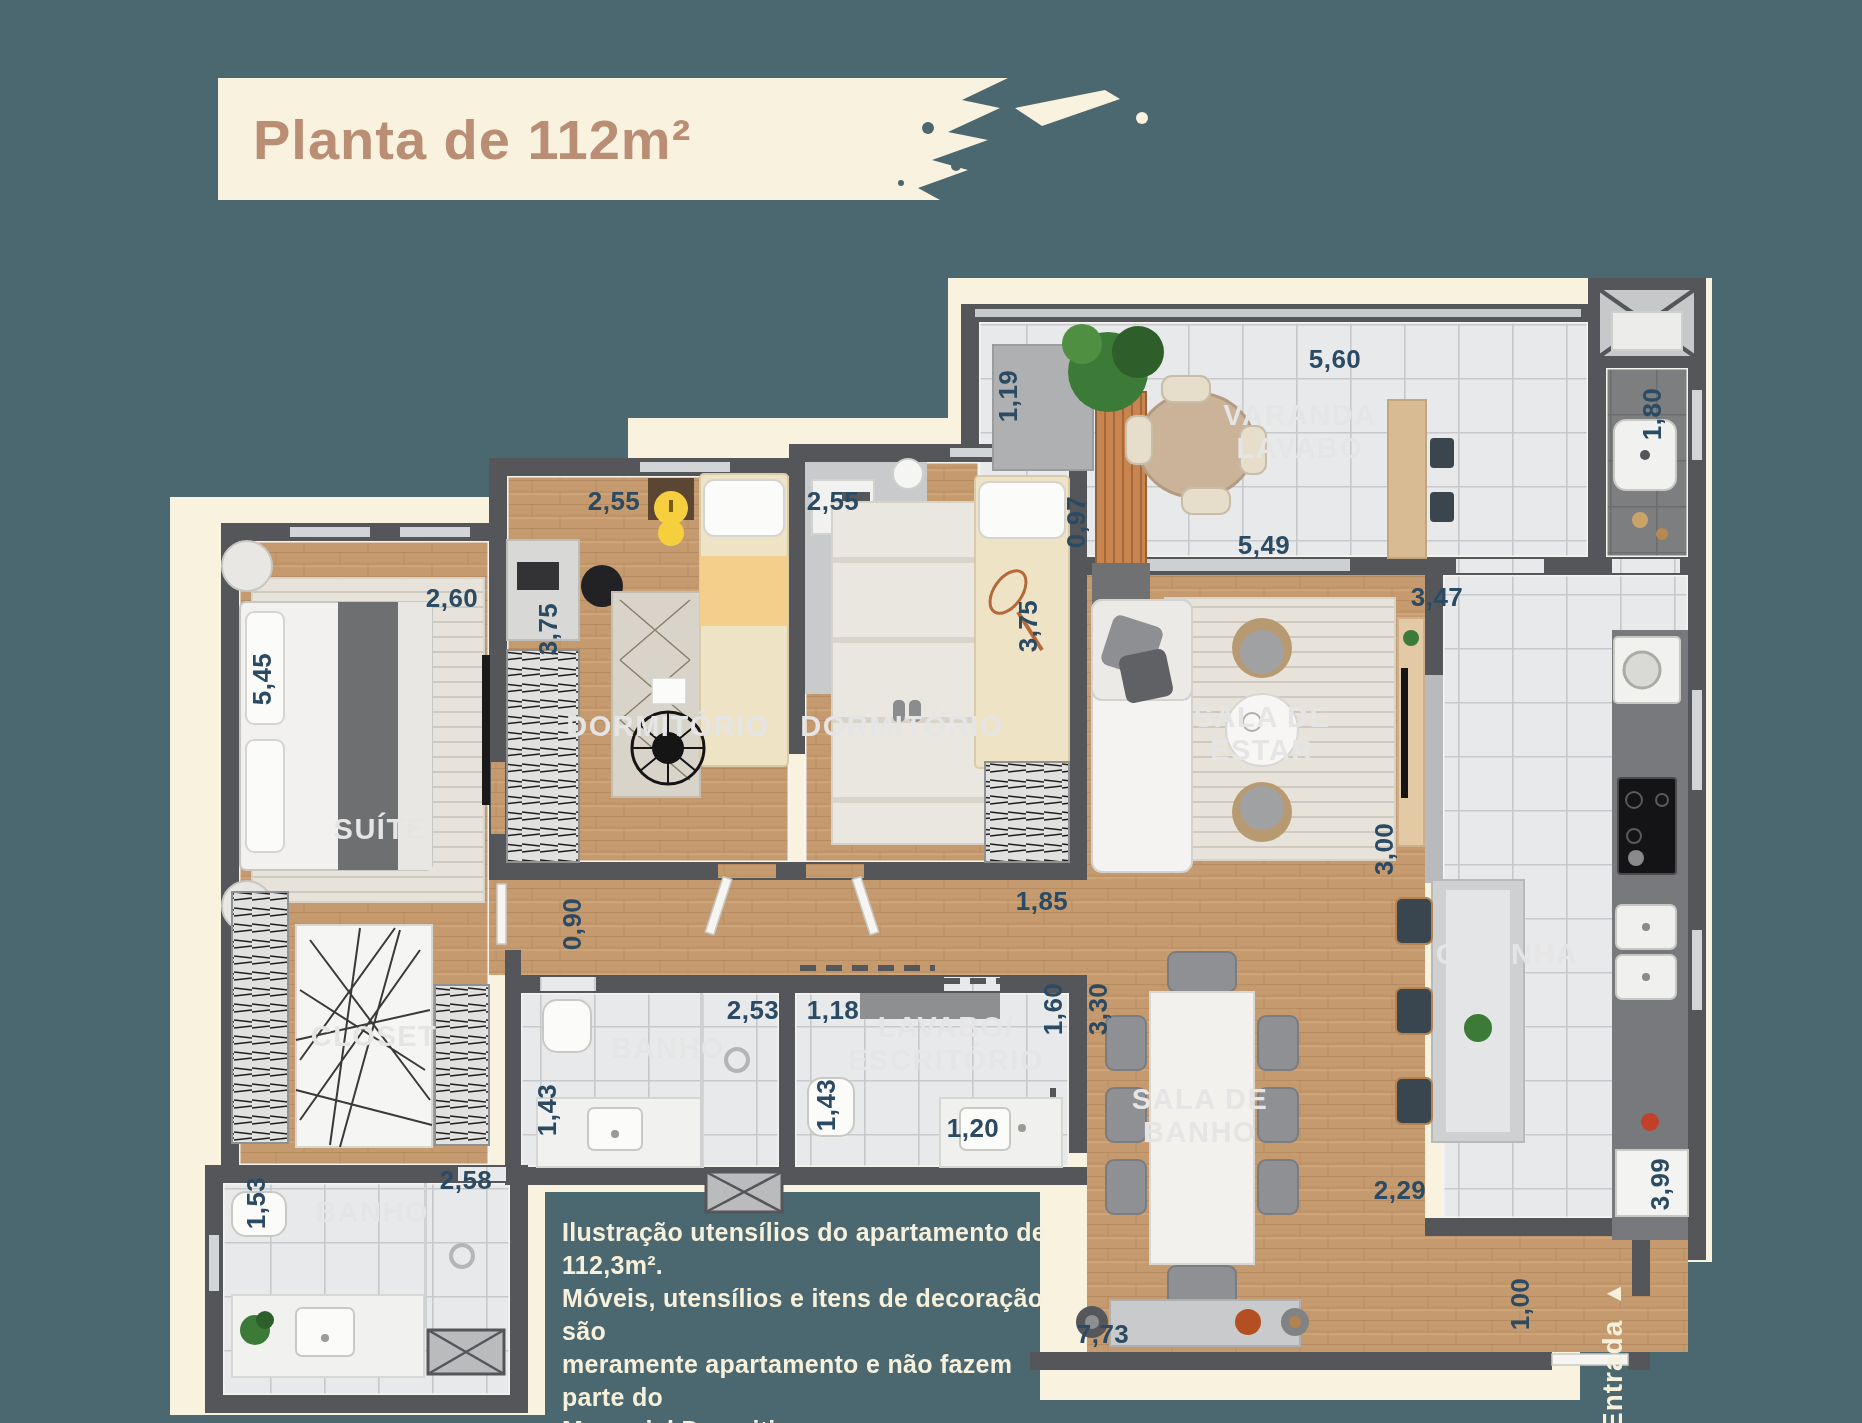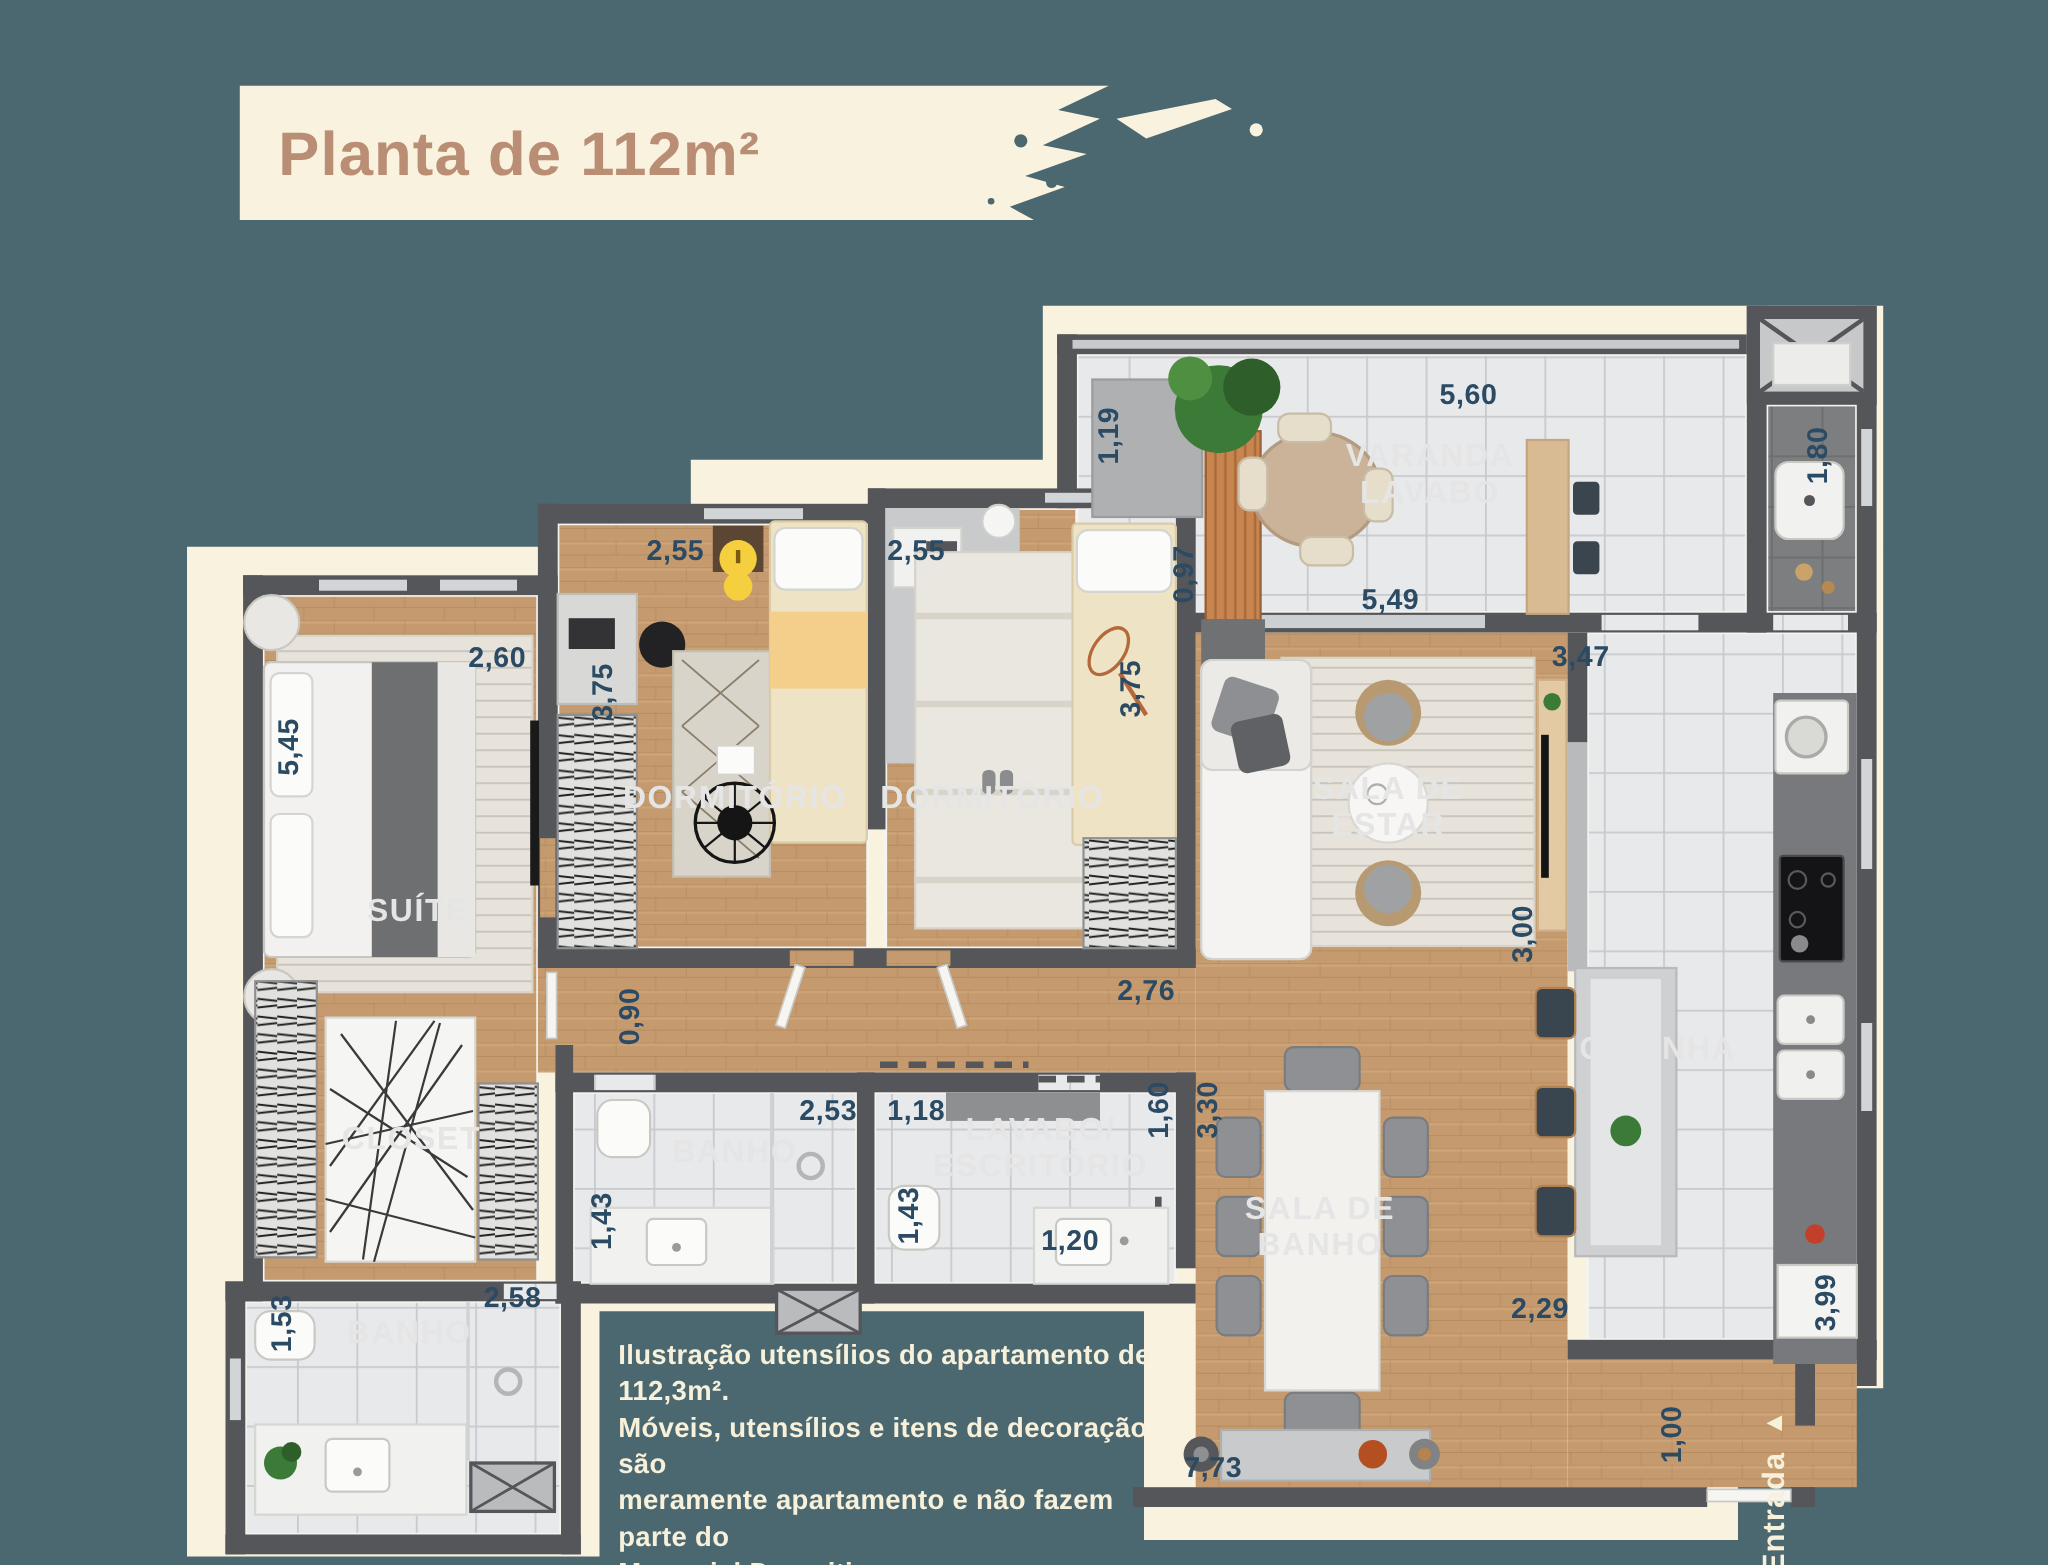--- a/index.html
+++ b/index.html
@@ -379,21 +379,21 @@
   <div class="dim v" style="left:548px;top:625px">3,75</div>
   <div class="dim" style="left:833px;top:497px">2,55</div>
   <div class="dim v" style="left:1028px;top:622px">3,75</div>
   <div class="dim v" style="left:1008px;top:392px">1,19</div>
   <div class="dim v" style="left:1076px;top:518px">0,97</div>
   <div class="dim" style="left:1335px;top:355px">5,60</div>
   <div class="dim" style="left:1264px;top:541px">5,49</div>
   <div class="dim v" style="left:1652px;top:410px">1,80</div>
   <div class="dim" style="left:1437px;top:593px">3,47</div>
   <div class="dim v" style="left:1384px;top:845px">3,00</div>
-  <div class="dim" style="left:1042px;top:897px">2,76</div>
+  <div class="dim" style="left:1042px;top:897px">1,85</div>
   <div class="dim v" style="left:572px;top:920px">0,90</div>
   <div class="dim" style="left:753px;top:1006px">2,53</div>
   <div class="dim v" style="left:547px;top:1106px">1,43</div>
   <div class="dim" style="left:833px;top:1006px">1,18</div>
   <div class="dim v" style="left:826px;top:1101px">1,43</div>
   <div class="dim" style="left:973px;top:1124px">1,20</div>
   <div class="dim v" style="left:1053px;top:1005px">1,60</div>
   <div class="dim v" style="left:1098px;top:1005px">3,30</div>
   <div class="dim" style="left:466px;top:1176px">2,58</div>
   <div class="dim v" style="left:256px;top:1199px">1,53</div>

